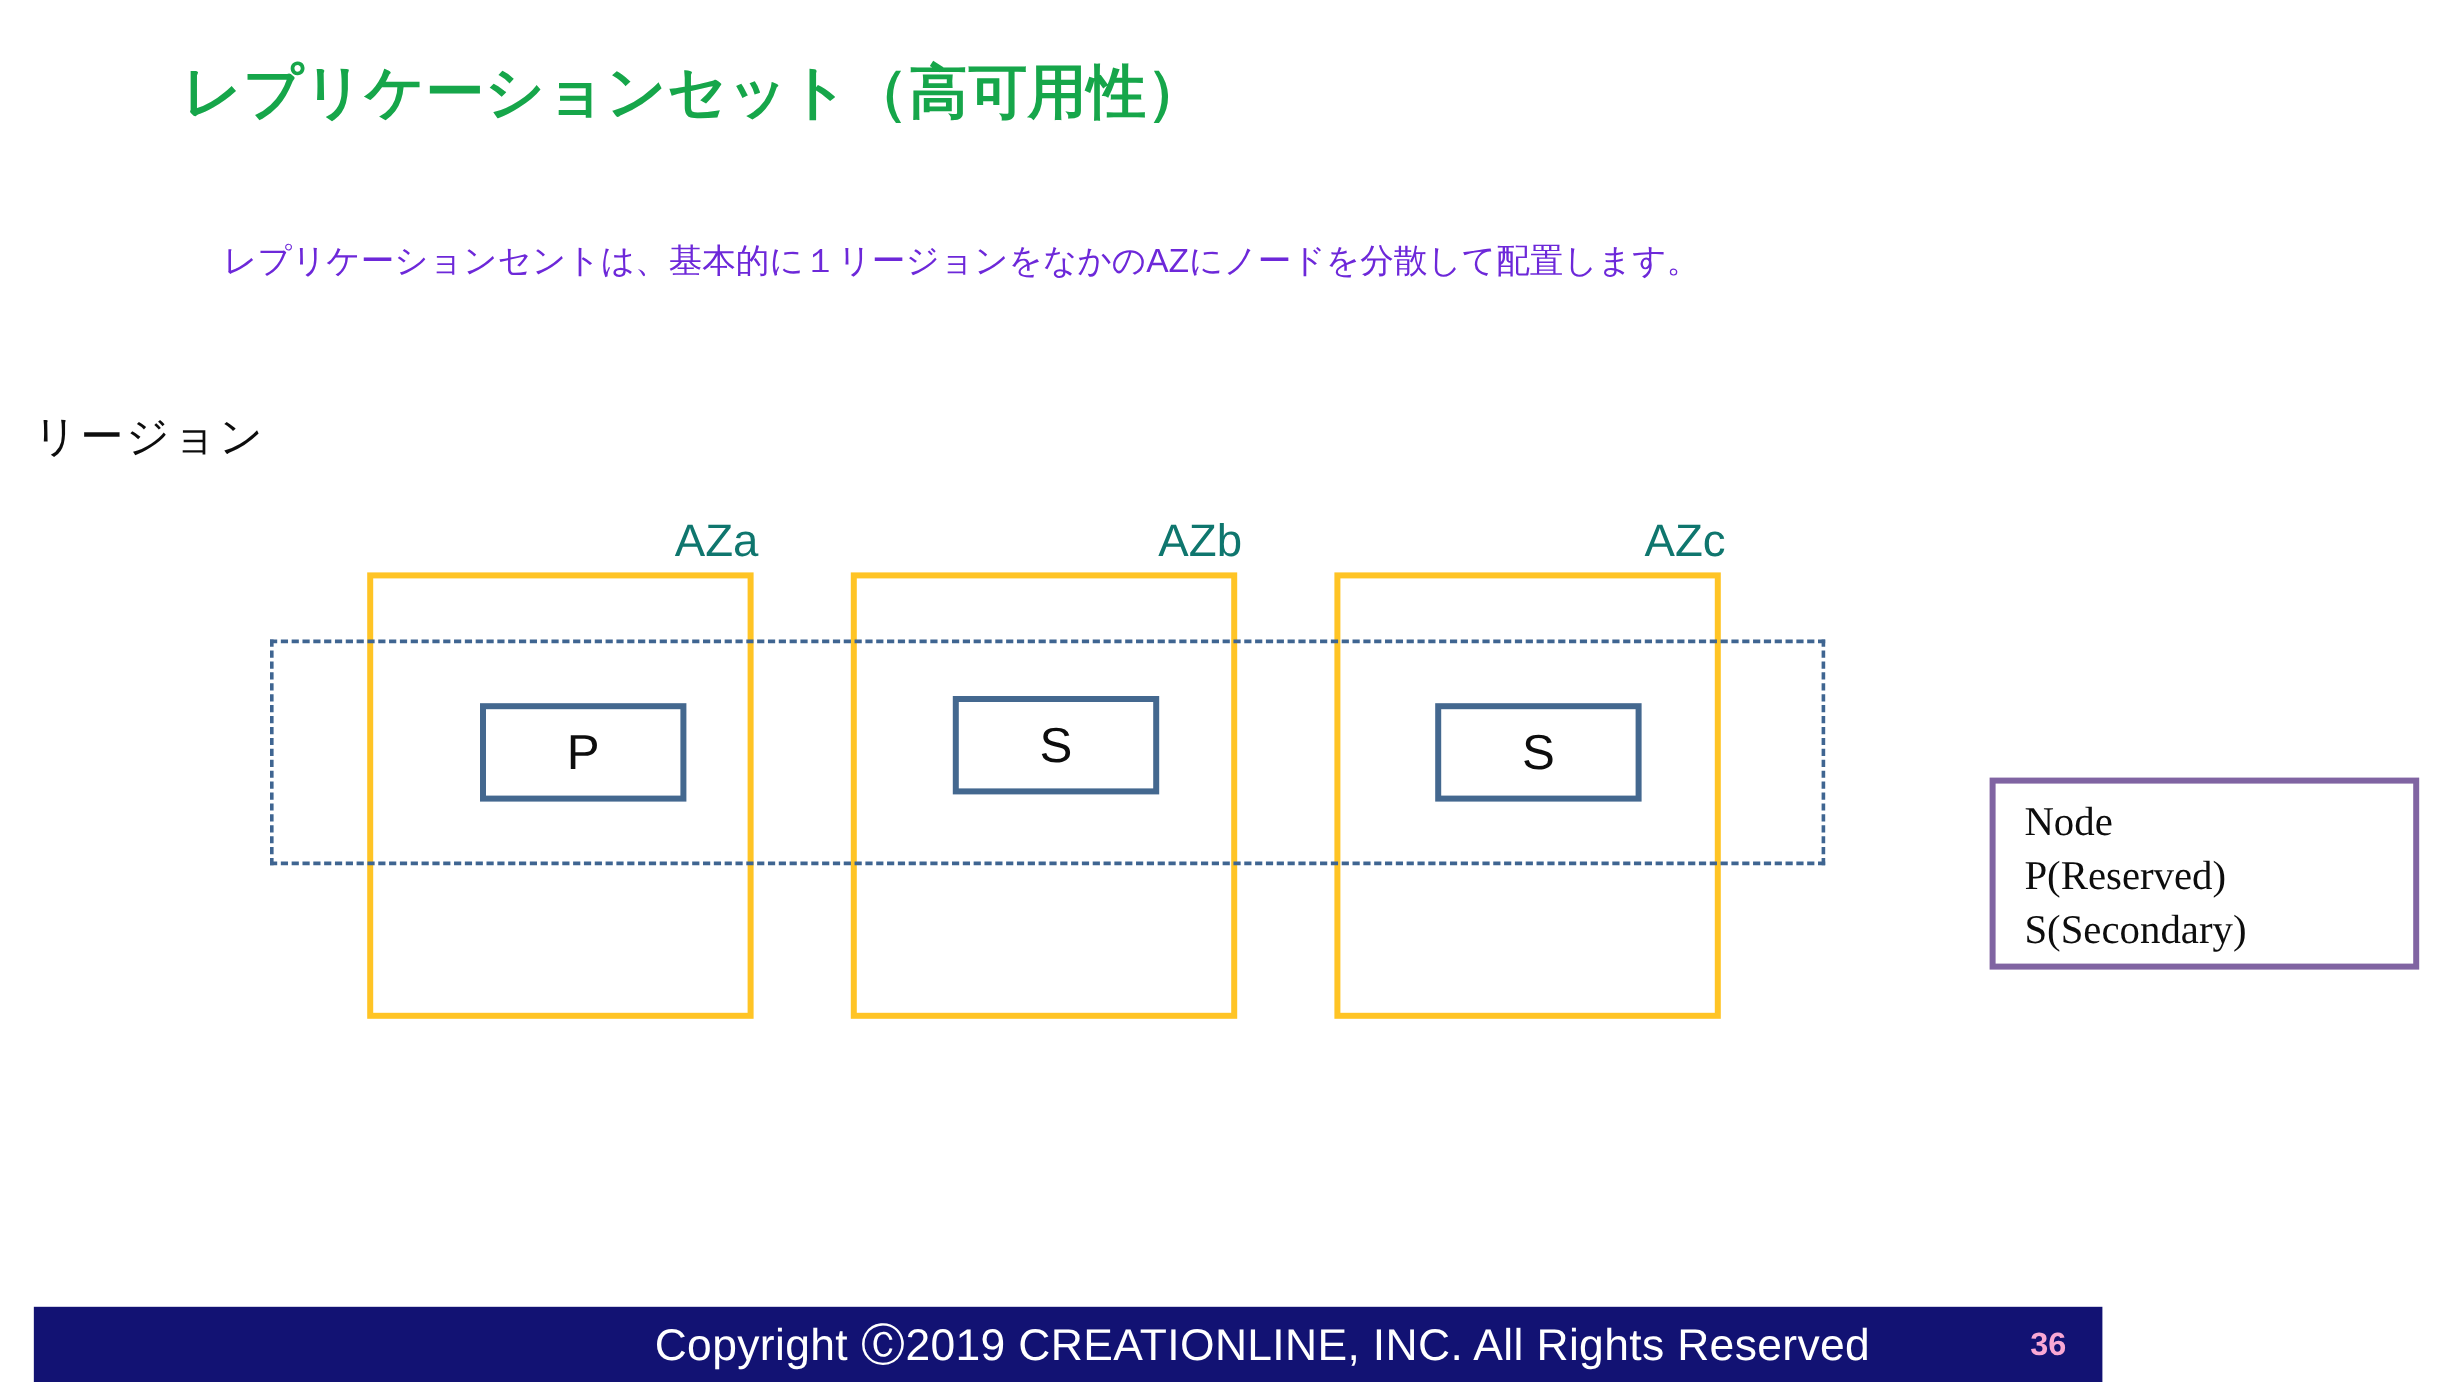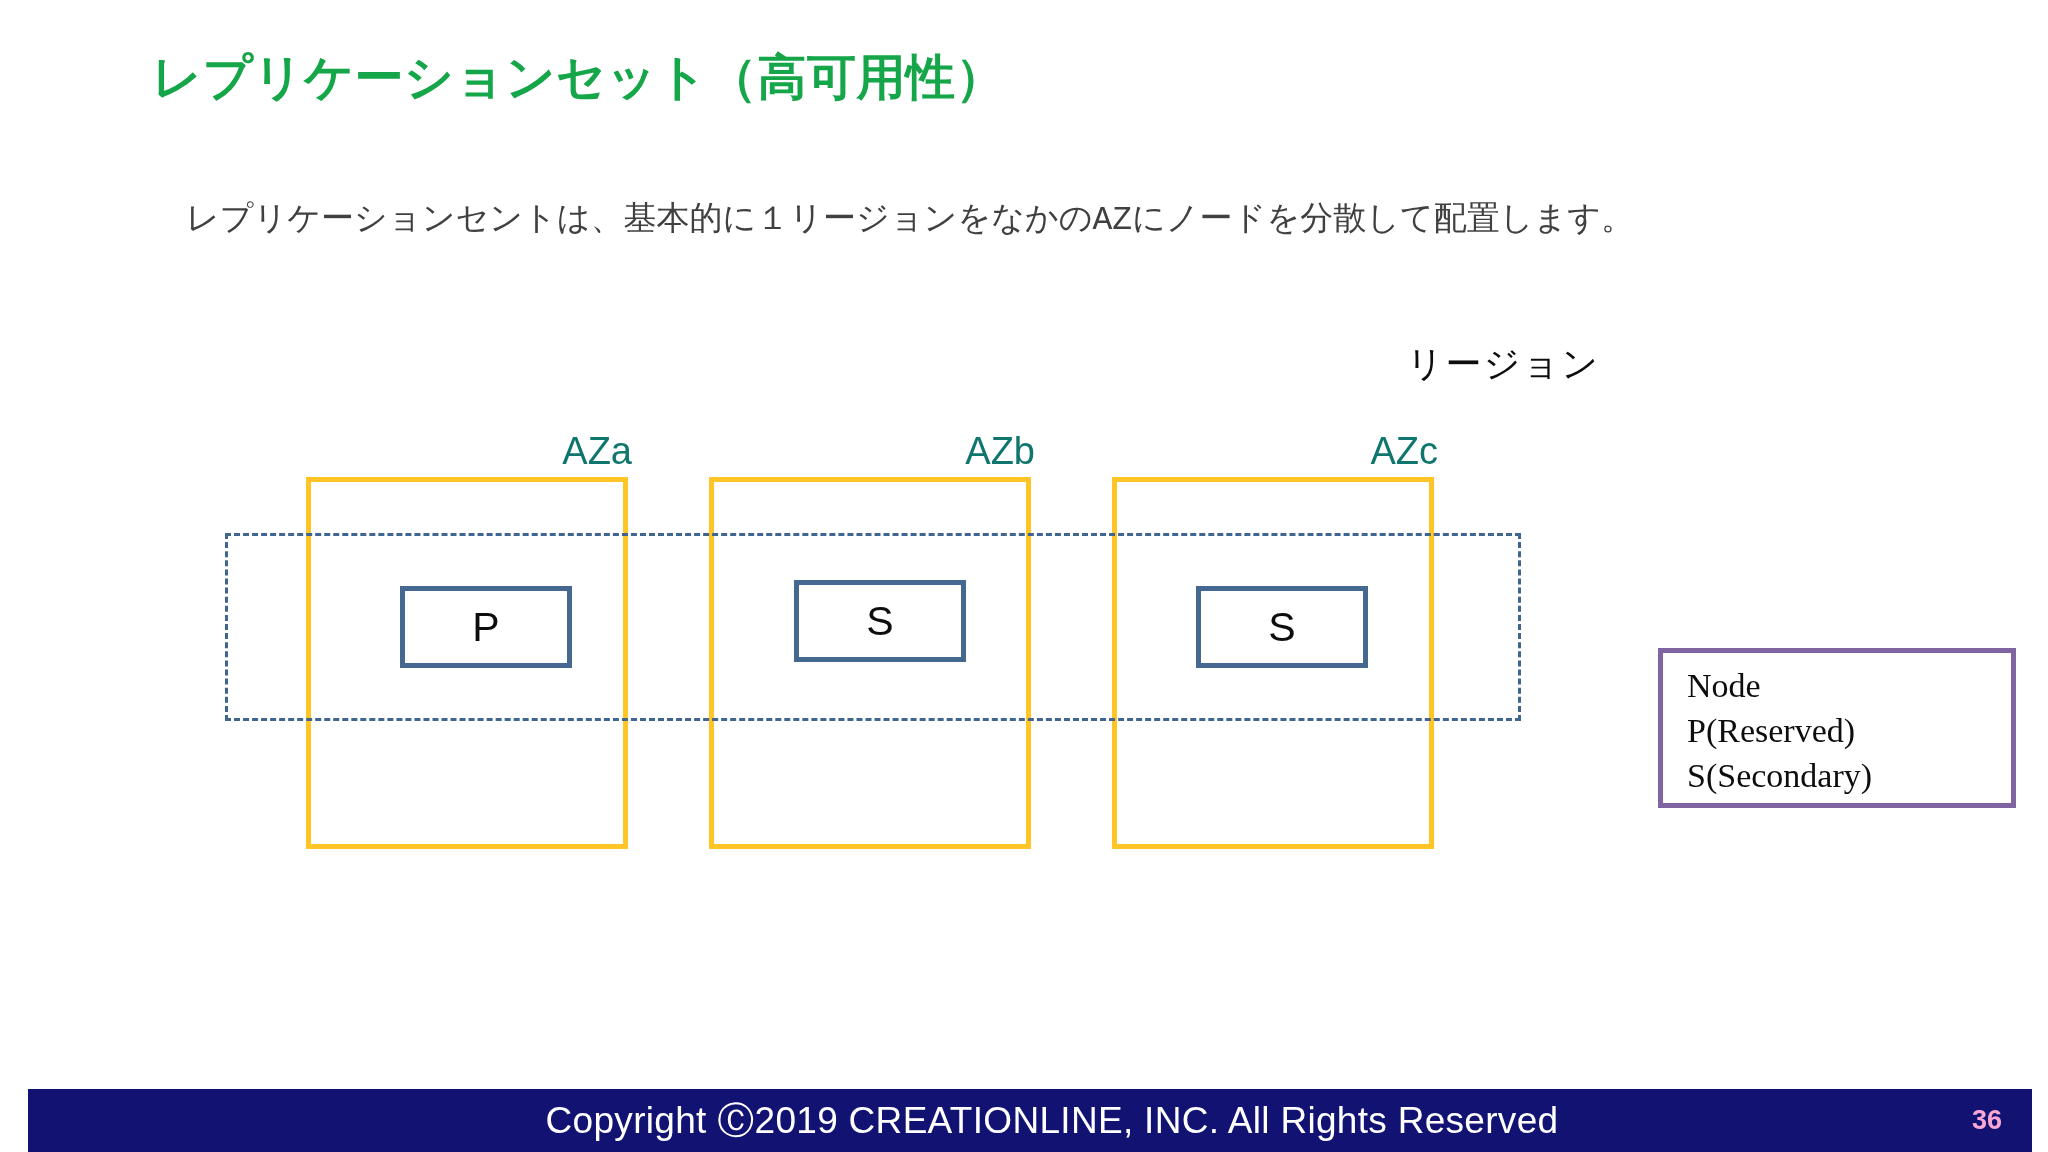--- a/index.html
+++ b/index.html
@@ -31,34 +31,33 @@
     letter-spacing: 0.5px;
     white-space: nowrap;
     line-height: 1.2;
   }
 
   
   .body-text {
     position: absolute;
     left: 158px;
     top: 200px;
-    font-size: 33px;
-    color: #404040;
+    font-size: 28px;
+    color: #6d28d9;
     white-space: nowrap;
     line-height: 1.3;
-    font-family: Liberation Mono, monospace;
   }
 
   
   .region-label {
     position: absolute;
     left: 0;
     top: 340px;
     width: 1572px;
-    text-align: right;
+    text-align: left;
     font-size: 36px;
     color: #0d0d0d;
     letter-spacing: 2px;
   }
 
   
   .az-col {
     position: absolute;
     top: 432px;
     width: 326px;
@@ -160,21 +159,21 @@
     color: #0d0d0d;
     line-height: 1.33;
     white-space: nowrap;
   }
 
   
   .footer {
     position: absolute;
     left: 0;
     bottom: 0;
-    width: 2004px;
+    width: 1724px;
     height: 63px;
     background: #121273;
   }
   .footer-copyright {
     position: absolute;
     left: 0;
     top: 0;
     width: 2048px;
     height: 63px;
     display: flex;

